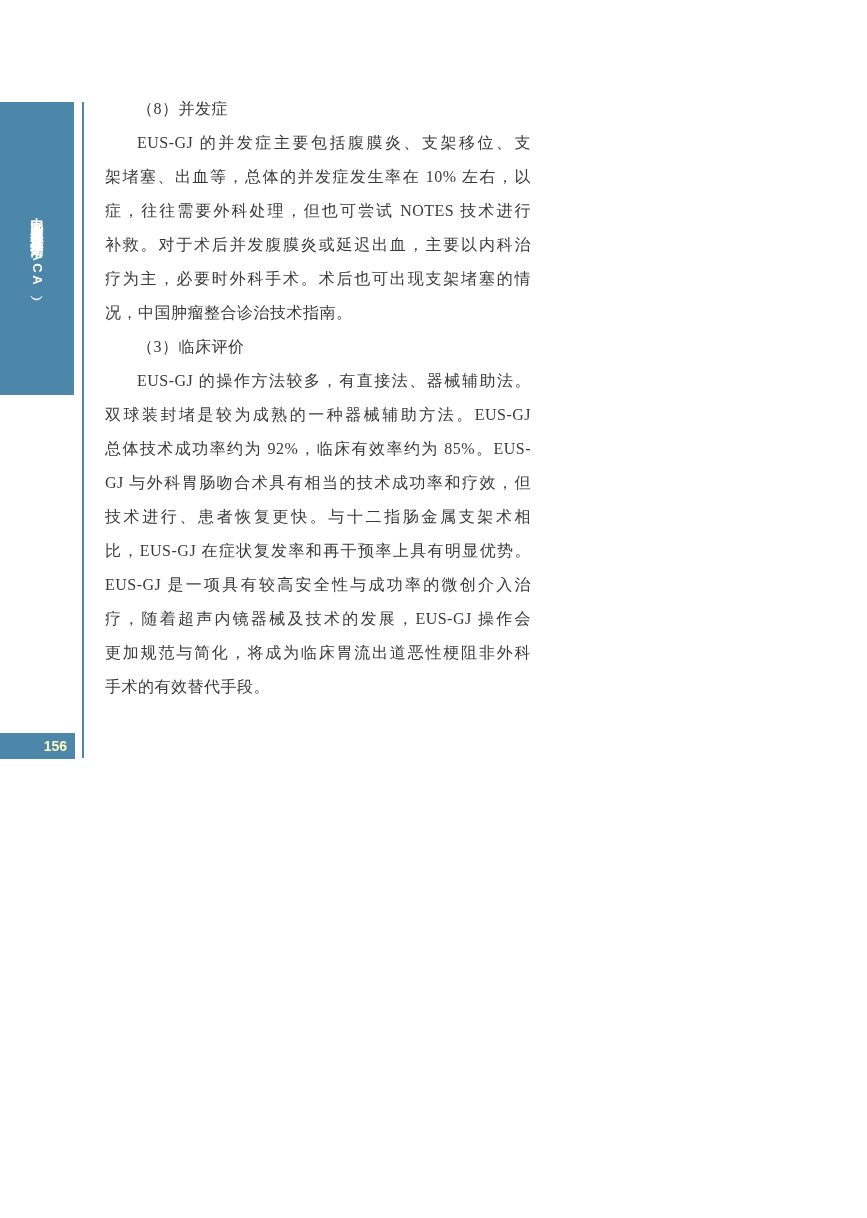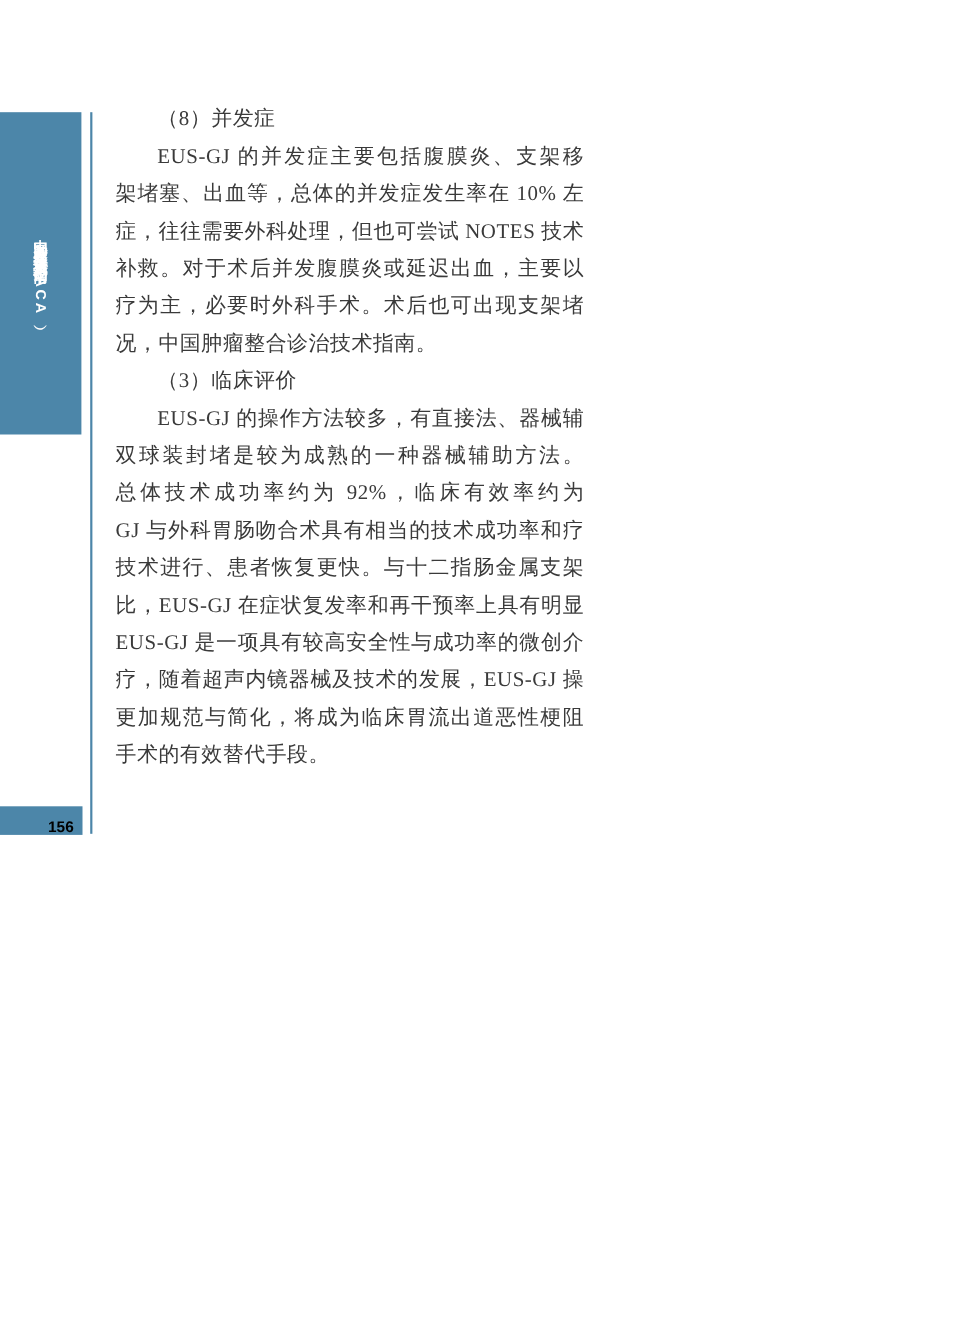--- a/index.html
+++ b/index.html
@@ -47,33 +47,33 @@
   .page-badge {
     position: absolute;
     left: 0;
     top: 733px;
     width: 75px;
     height: 26px;
     background: var(--accent, #4c86a9);
     box-sizing: border-box;
     padding-right: 8px;
     display: flex;
-    align-items: flex-end;
+    align-items: center;
     justify-content: flex-end;
-    color: #000000;
+    color: #fef9c3;
     font-family: "Liberation Sans", "DejaVu Sans", sans-serif;
     font-weight: bold;
     font-size: 14px;
   }
   .content {
     position: absolute;
     left: 105px;
     top: 92px;
     width: 426px;
-    font-size: 19px;
+    font-size: 16px;
     line-height: 34px;
     color: var(--ink, #3a3a3a);
     letter-spacing: 0.5px;
   }
   .tline {
     height: 34px;
     overflow: hidden;
     text-align: justify;
     text-align-last: justify;
   }

